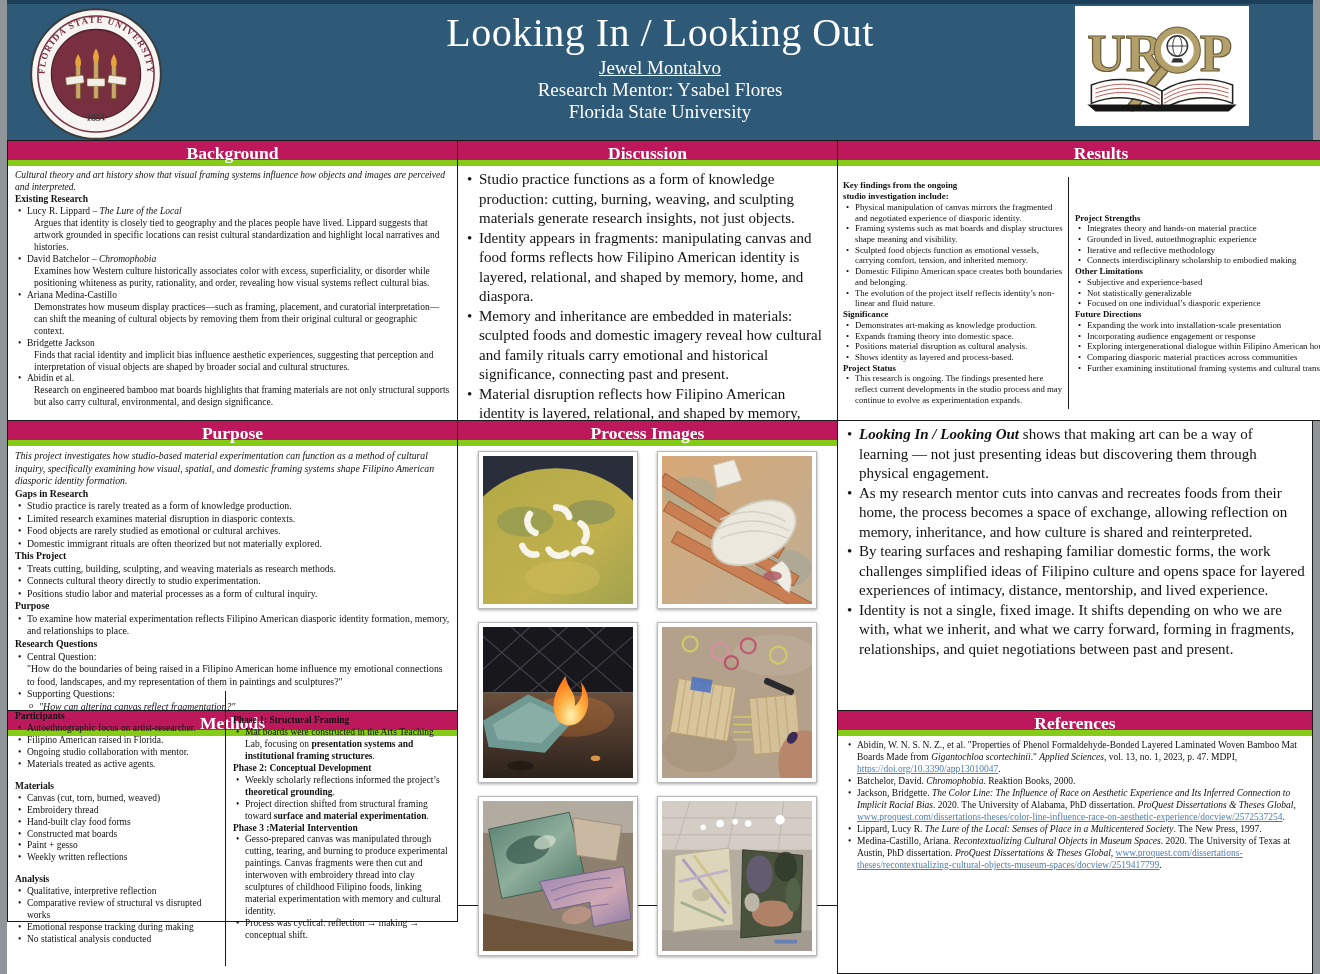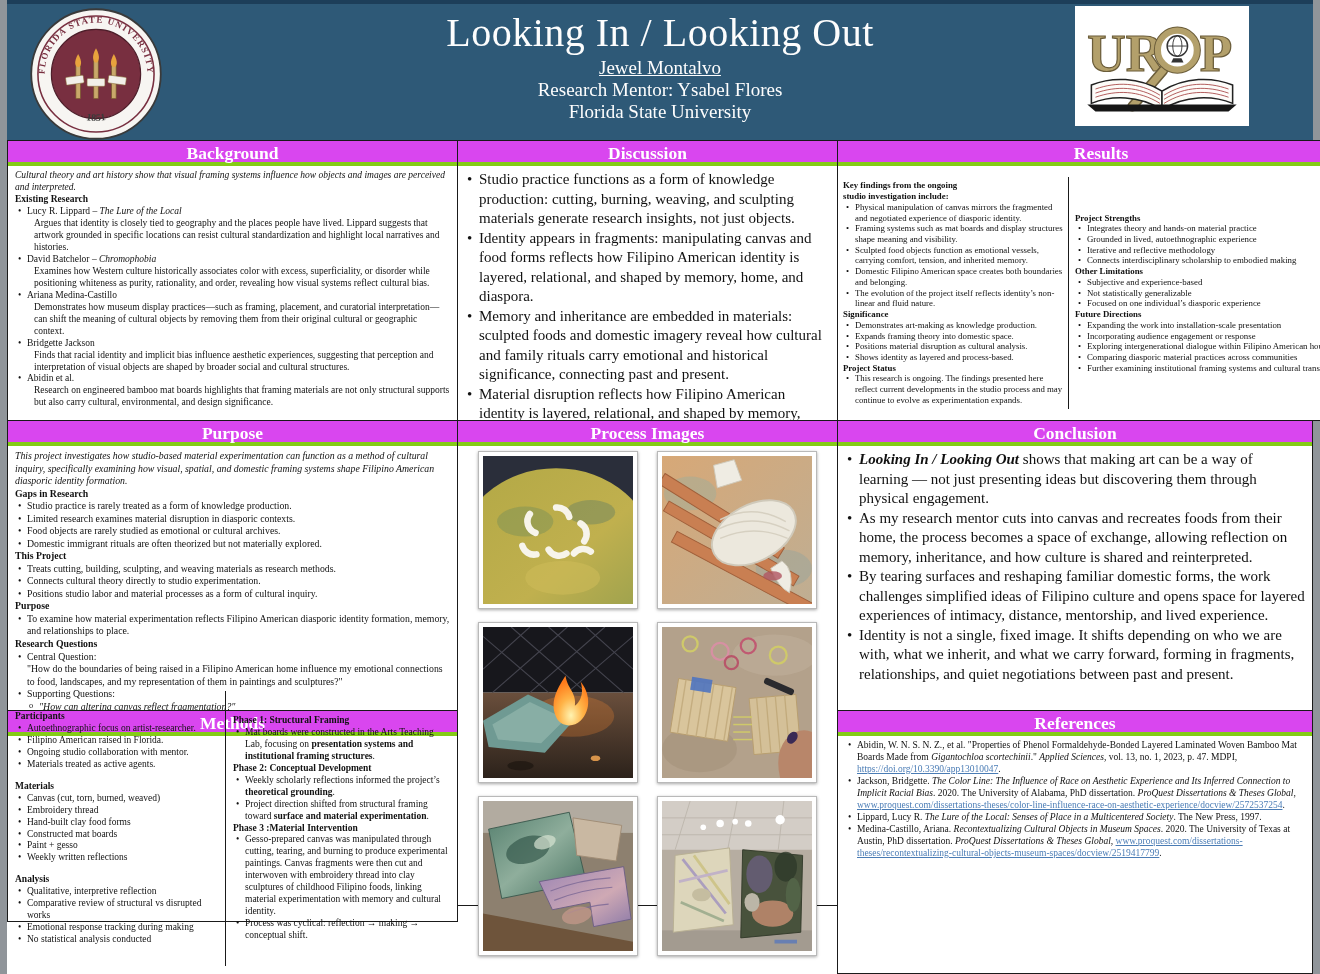--- a/index.html
+++ b/index.html
@@ -12,21 +12,21 @@
             background: #2e5977; border-top: 4px solid #1d3e59; }
   .titleblock { position: absolute; left: 0; right: 0; top: 5px; text-align: center; color: #fdfdfd; }
   .title { font-size: 40px; letter-spacing: .5px; }
   .author { font-size: 19px; text-decoration: underline; margin-top: 1px; }
   .mentor, .univ { font-size: 19px; }
   .seal { position: absolute; left: 22px; top: 3px; width: 134px; height: 134px; }
   .uropbox { position: absolute; right: 64px; top: 2px; width: 174px; height: 120px; background: #fff; }
   .uropbox svg { width: 100%; height: 100%; }
   
   .panel { position: absolute; background: #fff; border: 1px solid #1a1a1a; }
-  .phead { height: 25px; background: #d946ef; border-bottom: 4px solid #84cc16; color: #fff;
+  .phead { height: 25px; background: #be185d; border-bottom: 6px solid #84cc16; color: #fff;
            font-weight: bold; font-size: 17.5px; text-align: center; line-height: 24px; }
   .pbody { padding: 4px 7px 4px 7px; }
   #p-background  { left: 0;     top: 140px; width: 451px; height: 281px; }
   #p-discussion  { left: 450px; top: 140px; width: 381px; height: 281px; }
   #p-results     { left: 830px; top: 140px; width: 528px; height: 281px; }
   #p-purpose     { left: 0;     top: 420px; width: 451px; height: 291px; }
   #p-process     { left: 450px; top: 420px; width: 381px; height: 486px; }
   #p-conclusion  { left: 830px; top: 420px; width: 476px; height: 291px; }
   #p-methods     { left: 0;     top: 710px; width: 451px; height: 212px; }
   #p-references  { left: 830px; top: 710px; width: 476px; height: 264px; }
@@ -449,21 +449,20 @@
               <ellipse cx="118" cy="120" rx="22" ry="14" fill="#c98f72"></ellipse>
               <ellipse cx="140" cy="100" rx="8" ry="18" fill="#55684a"></ellipse>
               <ellipse cx="96" cy="108" rx="8" ry="10" fill="#d8cfc2"></ellipse>
             </g>
           </svg>
         </div>
       </div>
     </div>
 
     <div class="panel" id="p-conclusion">
-      <div class="phead">Conclusion</div>
       <div class="pbody t13 big">
         <div class="b">
           <span class="bi">Looking In / Looking Out</span><span> shows that making art can be a way of learning — not just presenting ideas but discovering them through physical engagement.</span>
         </div>
         <div class="b">As my research mentor cuts into canvas and recreates foods from their home, the process becomes a space of exchange, allowing reflection on memory, inheritance, and how culture is shared and reinterpreted.</div>
         <div class="b">By tearing surfaces and reshaping familiar domestic forms, the work challenges simplified ideas of Filipino culture and opens space for layered experiences of intimacy, distance, mentorship, and lived experience.</div>
         <div class="b">Identity is not a single, fixed image. It shifts depending on who we are with, what we inherit, and what we carry forward, forming in fragments, relationships, and quiet negotiations between past and present.</div>
       </div>
     </div>
 
@@ -508,20 +507,23 @@
       </div>
     </div>
 
     <div class="panel" id="p-references">
       <div class="phead">References</div>
       <div class="pbody t95">
         <div class="b">
           <span>Abidin, W. N. S. N. Z., et al. "Properties of Phenol Formaldehyde-Bonded Layered Laminated Woven Bamboo Mat Boards Made from </span><span class="it">Gigantochloa scortechinii</span><span>." </span><span class="it">Applied Sciences</span><span>, vol. 13, no. 1, 2023, p. 47. MDPI, </span><a class="reflink">https://doi.org/10.3390/app13010047</a><span>.</span>
         </div>
         <div class="b">
+          <span>Batchelor, David. </span><span class="it">Chromophobia</span><span>. Reaktion Books, 2000.</span>
+        </div>
+        <div class="b">
           <span>Jackson, Bridgette. </span><span class="it">The Color Line: The Influence of Race on Aesthetic Experience and Its Inferred Connection to Implicit Racial Bias</span><span>. 2020. The University of Alabama, PhD dissertation. </span><span class="it">ProQuest Dissertations &amp; Theses Global</span><span>, </span><a class="reflink">www.proquest.com/dissertations-theses/color-line-influence-race-on-aesthetic-experience/docview/2572537254</a><span>.</span>
         </div>
         <div class="b">
           <span>Lippard, Lucy R. </span><span class="it">The Lure of the Local: Senses of Place in a Multicentered Society</span><span>. The New Press, 1997.</span>
         </div>
         <div class="b">
           <span>Medina-Castillo, Ariana. </span><span class="it">Recontextualizing Cultural Objects in Museum Spaces</span><span>. 2020. The University of Texas at Austin, PhD dissertation. </span><span class="it">ProQuest Dissertations &amp; Theses Global</span><span>, </span><a class="reflink">www.proquest.com/dissertations-theses/recontextualizing-cultural-objects-museum-spaces/docview/2519417799</a><span>.</span>
         </div>
       </div>
     </div>

